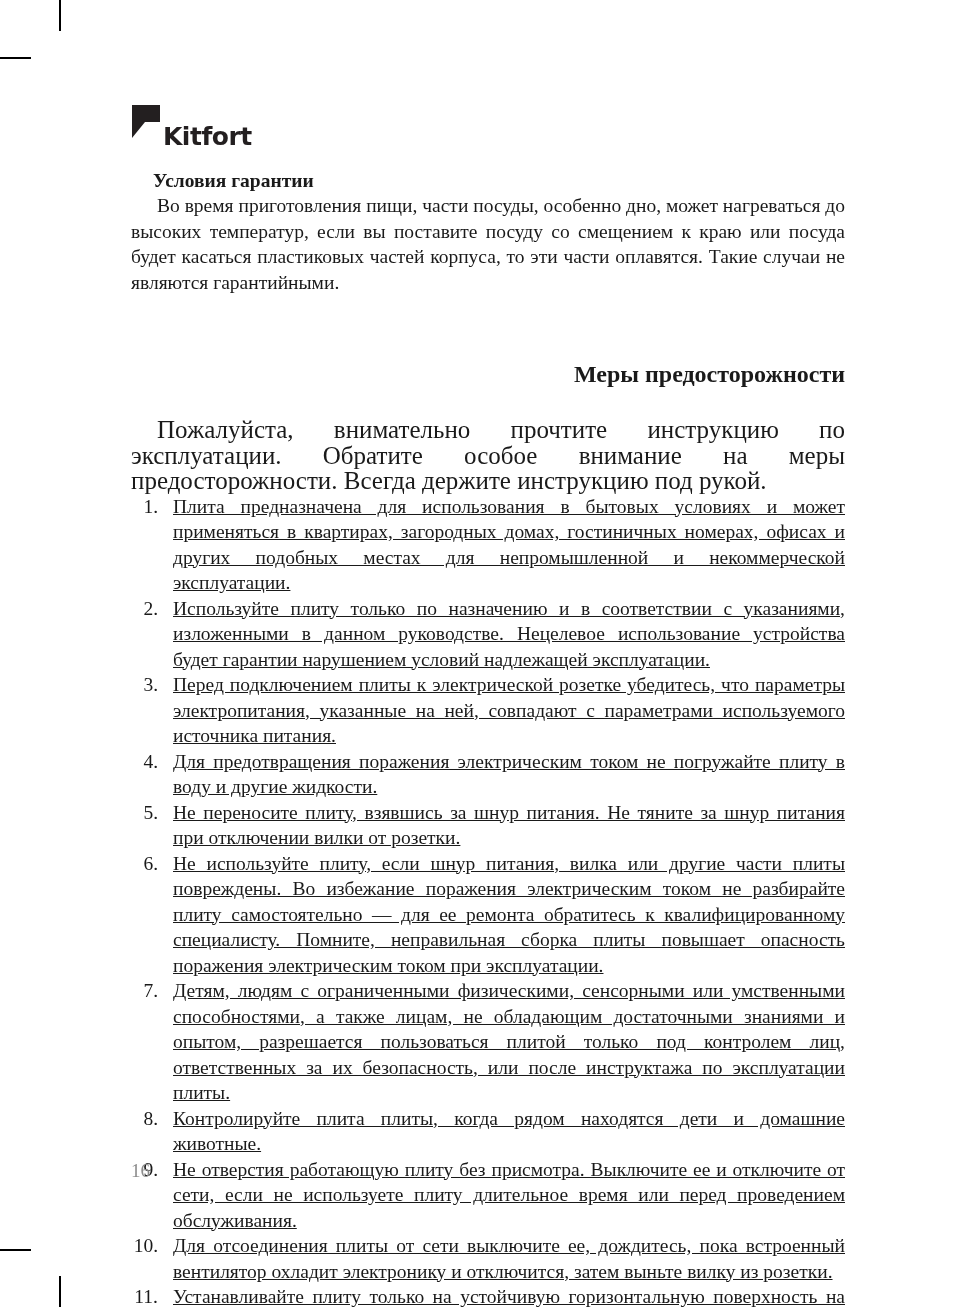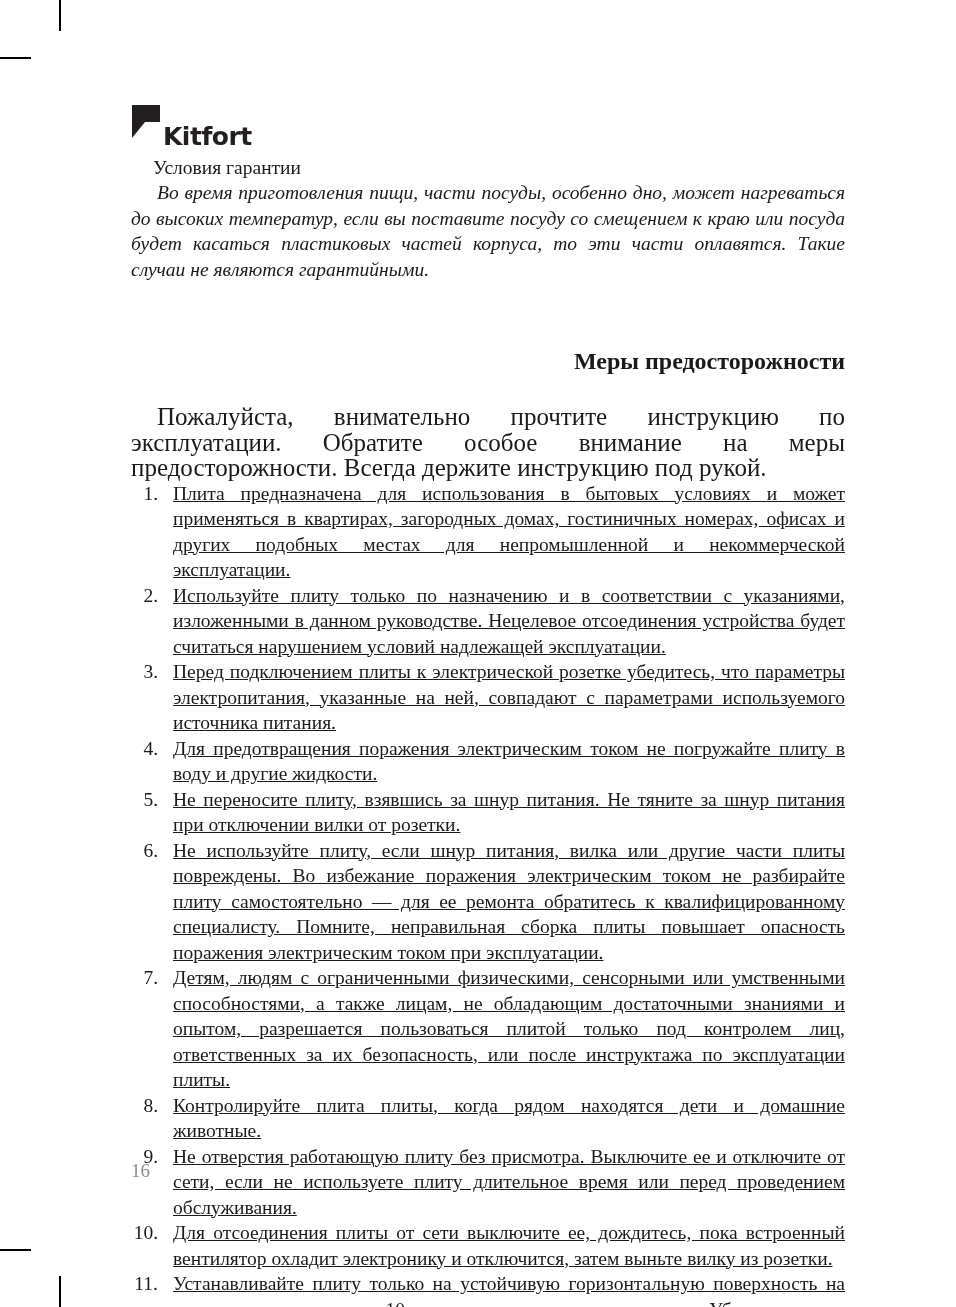--- a/index.html
+++ b/index.html
@@ -65,34 +65,33 @@
 
   
   .content {
     position: absolute;
     left: 131px;
     top: 155px;
     width: 714px;
   }
 
   .sec-title {
-    font-weight: normal;
+    font-weight: bold;
     font-size: 19.5px;
     line-height: 25px;
-    margin: 0 0 0 22px;
+    margin: 13px 0 0 22px;
   }
 
   p.para {
     margin: 0;
     font-size: 19.5px;
     line-height: 25.5px;
     text-align: justify;
     text-indent: 26px;
     hyphens: manual;
-    font-style: italic;
   }
 
   .heading {
     text-align: right;
     font-weight: bold;
     font-size: 24px;
     line-height: 30px;
     margin: 0;
     padding-top: 64px;
     padding-bottom: 0px;
@@ -176,21 +175,21 @@
     <h2 class="heading">Меры предосторожности</h2>
     <p class="intro">Пожалуйста, внимательно прочтите инструкцию по эксплуатации. Обратите особое внимание на меры предосторожности. Всегда держите инструкцию под рукой.</p>
 
     <ol class="notes" id="notes-list">
         <li>
           <span class="num">1.</span>
           <span class="txt">Плита предназначена для использования в бытовых условиях и может применяться в квартирах, загородных домах, гостиничных номерах, офисах и других подобных местах для непромышленной и некоммерческой эксплуатации.</span>
         </li>
         <li>
           <span class="num">2.</span>
-          <span class="txt">Используйте плиту только по назначению и в соответствии с указаниями, изложенными в данном руководстве. Нецелевое отсоединения устройства будет считаться нарушением условий надлежащей эксплуатации.</span>
+          <span class="txt">Используйте плиту только по назначению и в соответствии с указаниями, изложенными в данном руководстве. Нецелевое использование устройства будет гарантии нарушением условий надлежащей эксплуатации.</span>
         </li>
         <li>
           <span class="num">3.</span>
           <span class="txt">Перед подключением плиты к электрической розетке убедитесь, что параметры электропитания, указанные на ней, совпадают с параметрами используемого источника питания.</span>
         </li>
         <li>
           <span class="num">4.</span>
           <span class="txt">Для предотвращения поражения электрическим током не погружайте плиту в воду и другие жидкости.</span>
         </li>
         <li>

